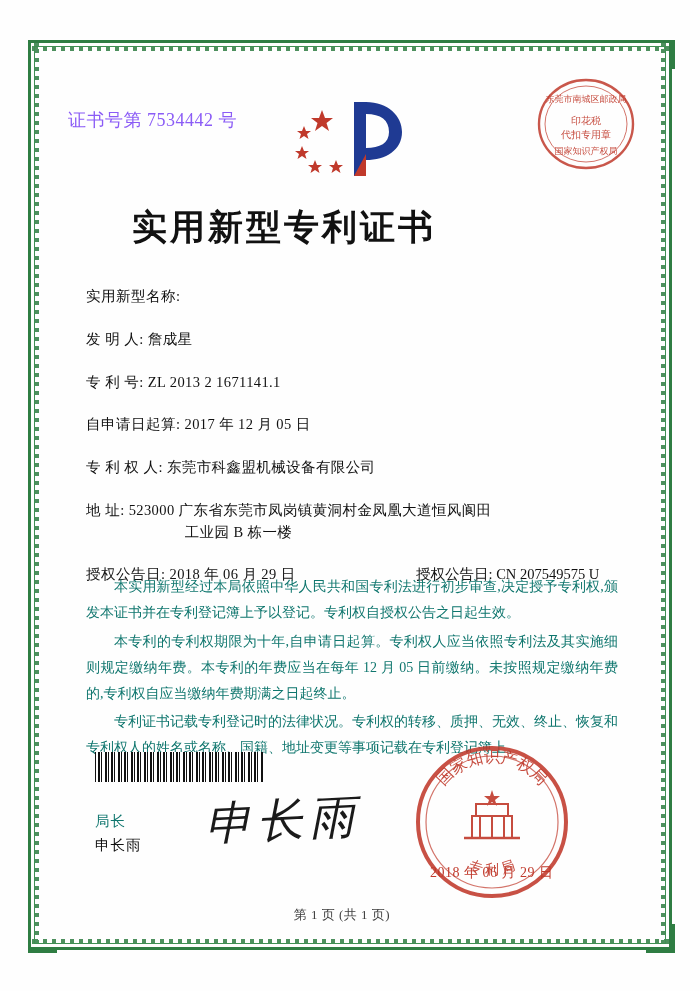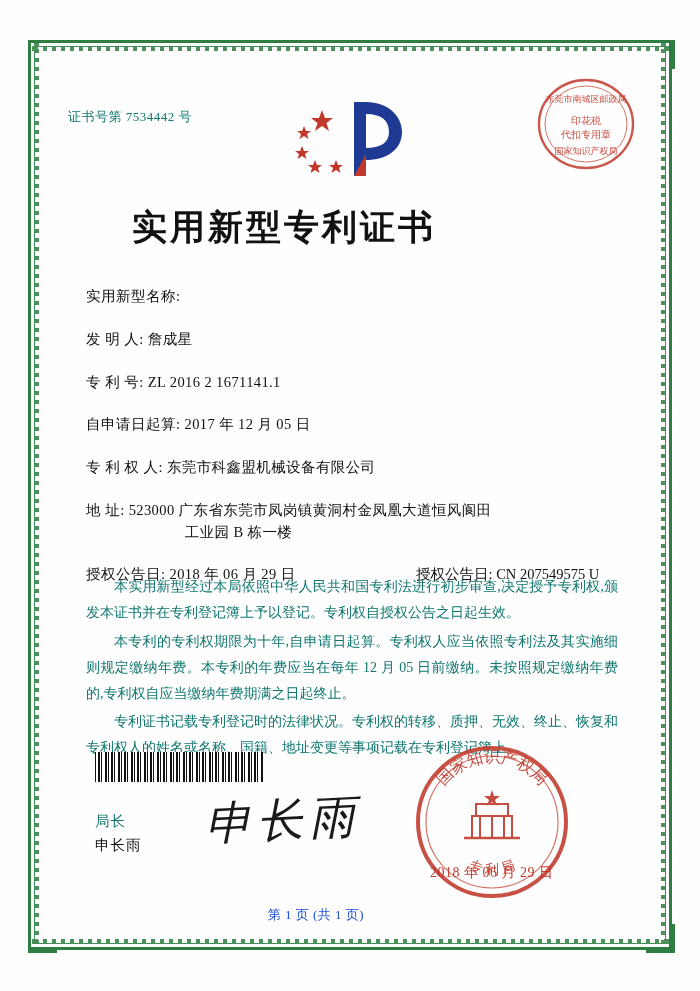--- a/index.html
+++ b/index.html
@@ -70,23 +70,23 @@
   .corner.tl { left: 28px;  top: 40px;  border-right: none; border-bottom: none; }
   .corner.tr { left: 646px; top: 40px;  border-left: none;  border-bottom: none; }
   .corner.bl { left: 28px;  top: 924px; border-right: none; border-top: none; }
   .corner.br { left: 646px; top: 924px; border-left: none;  border-top: none; }
 
   
   .cert-no {
     position: absolute;
     left: 68px;
     top: 108px;
-    font-size: 13px;
+    font-size: 18px;
     letter-spacing: 0.5px;
-    color: #0f766e;
+    color: #8b5cf6;
     white-space: nowrap;
     font-family: Liberation Serif, serif;
   }
 
   .emblem {
     position: absolute;
     left: 292px;
     top: 96px;
     width: 118px;
     height: 86px;
@@ -228,22 +228,23 @@
   }
 
   
   .footer {
     position: absolute;
     left: 0;
     top: 906px;
     width: 632px;
     text-align: center;
     font-size: 13px;
-    color: #1d4ed8;
+    color: #404040;
     letter-spacing: 0.5px;
+    padding-left: 26px;
   }
 </style>
 </head>
 <body>
 
 <div class="page">
 
   <div class="border-outer"></div>
   <div class="border-pattern"></div>
   <div class="border-inner"></div>
@@ -284,21 +285,21 @@
       <span class="flabel">实用新型名称:</span>
     </div>
 
     <div class="frow">
       <span class="flabel">发 明 人:</span>
       <span class="fvalue">詹成星</span>
     </div>
 
     <div class="frow">
       <span class="flabel">专 利 号:</span>
-      <span class="fvalue">ZL 2016 2 1671141.1</span>
+      <span class="fvalue">ZL 2013 2 1671141.1</span>
     </div>
 
     <div class="frow">
       <span class="flabel">自申请日起算:</span>
       <span class="fvalue">2017 年 12 月 05 日</span>
     </div>
 
     <div class="frow">
       <span class="flabel">专 利 权 人:</span>
       <span class="fvalue">东莞市科鑫盟机械设备有限公司</span>

